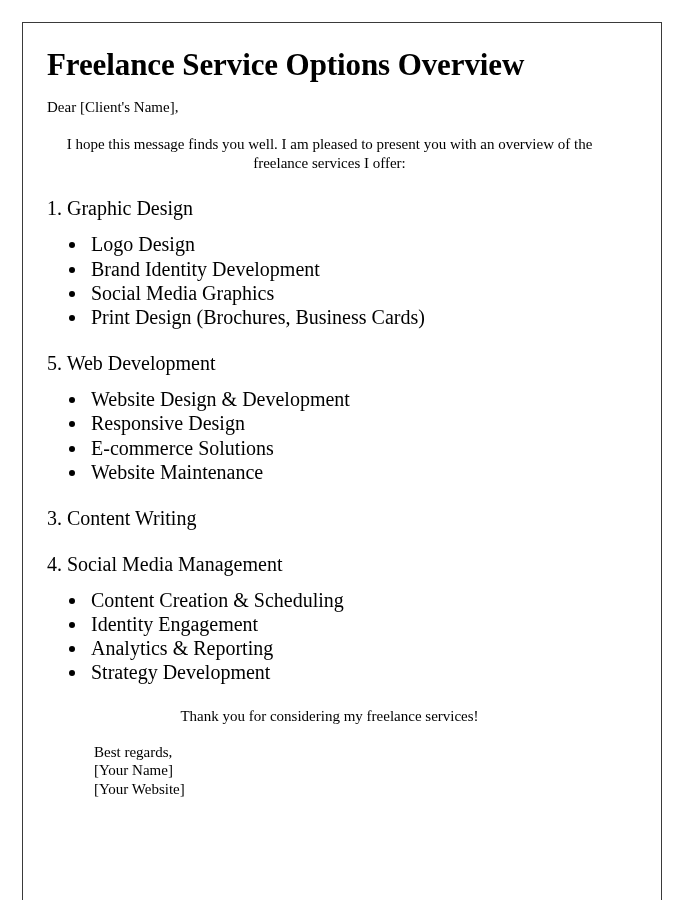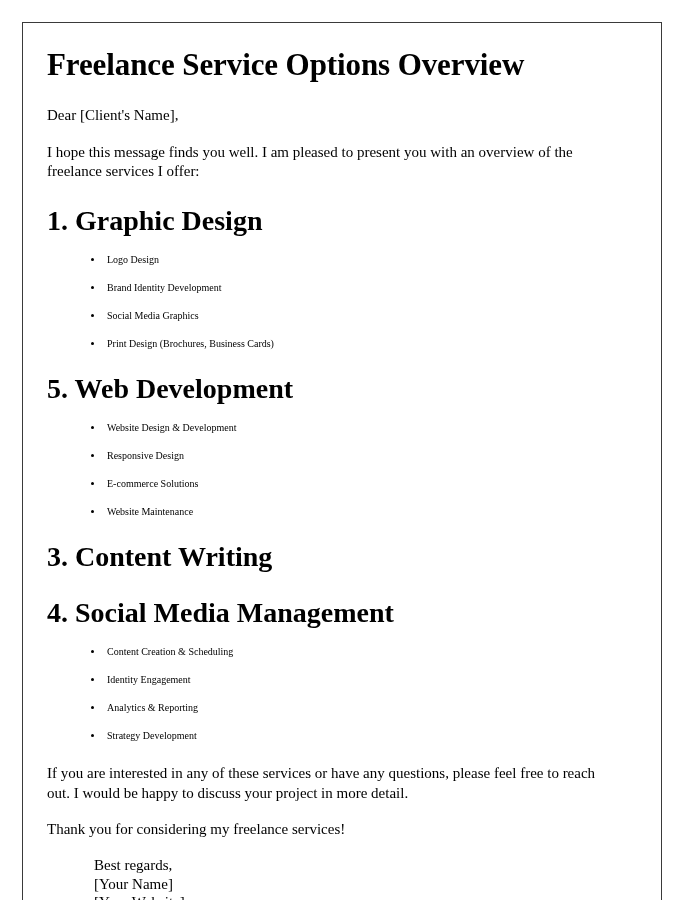--- a/index.html
+++ b/index.html
@@ -28,54 +28,55 @@
   }
 
   .content {
     padding: 24px 30px 0 24px;
   }
 
   .doc-title {
     font-size: 31px;
     font-weight: bold;
     line-height: 1.18;
-    margin: 0 0 22px 0;
+    margin: 0 0 14px 0;
     letter-spacing: -0.1px;
   }
 
   .para {
     font-size: 15px;
     line-height: 1.33;
     margin: 0 0 16px 0;
     max-width: 565px;
+    text-align: center;
   }
 
   .salutation {
     font-size: 15px;
     line-height: 1.33;
     margin: 0 0 17px 0;
   }
 
   .section-heading {
-    font-size: 28px;
-    font-weight: bold;
+    font-size: 20px;
+    font-weight: normal;
     line-height: 1.2;
     margin: 22px 0 12px 0;
   }
 
   ul.service-list {
     margin: 0 0 20px 0;
     padding-left: 41px;
     list-style-type: disc;
   }
 
   ul.service-list li {
-    font-size: 10px;
+    font-size: 20px;
     line-height: 1.21;
-    margin: 16px;
+    margin: 0;
     padding-left: 3px;
   }
 
   .closing-block {
     margin-top: 22px;
   }
 
   .signature {
     font-size: 15px;
     line-height: 1.26;
@@ -118,21 +119,20 @@
 
     <h2 class="section-heading">4. Social Media Management</h2>
     <ul class="service-list">
       <li>Content Creation &amp; Scheduling</li>
       <li>Identity Engagement</li>
       <li>Analytics &amp; Reporting</li>
       <li>Strategy Development</li>
     </ul>
 
     <div class="closing-block">
-      <p class="para">If you are interested in any of these services or have any questions, please feel free to reach out. I would be happy to discuss your project in more detail.</p>
 
       <p class="para">Thank you for considering my freelance services!</p>
 
       <div class="signature">
         <div>Best regards,</div>
         <div>[Your Name]</div>
         <div>[Your Website]</div>
       </div>
     </div>
 

